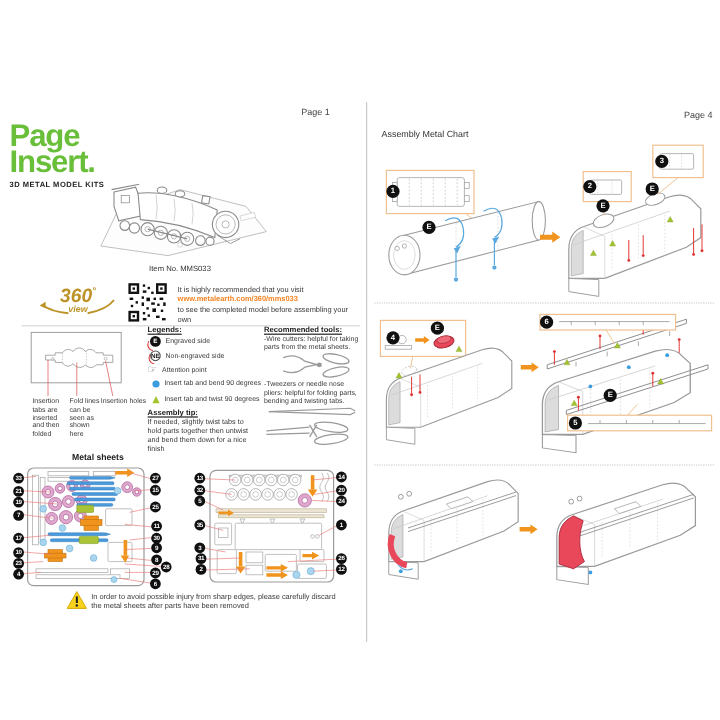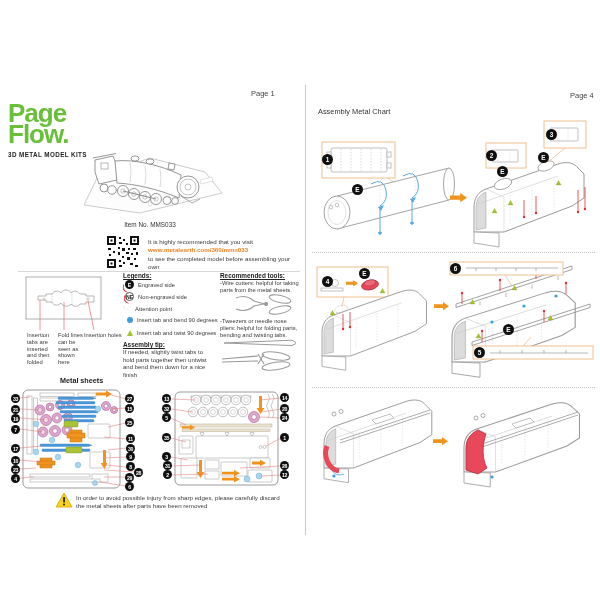--- a/index.html
+++ b/index.html
@@ -64,21 +64,21 @@
         </g>
     </defs>
   </svg>
 
   <div class="vdivider"></div>
 
   <div class="plabel" style="left:251px;top:89px">Page 1</div>
 
   <div class="logo">
     <div class="logo-line">Page</div>
-    <div class="logo-line">Flow.</div>
+    <div class="logo-line">Insert.</div>
     <div class="logo-tag">3D METAL MODEL KITS</div>
   </div>
 
   <svg class="abs" style="left:78px;top:142px" width="150" height="72" viewBox="78 142 150 72">
     <polygon points="84,205 140,213 222,193 205,172 150,158 98,176" fill="#fdfdfd" stroke="#b4b4b4" stroke-width="0.7"></polygon>
     <polygon points="180,190 194,187 195,191 181,194" fill="#fff" stroke="#c0c0c0" stroke-width="0.5"></polygon>
     <polygon points="200,180 212,177 213,181 201,184" fill="#fff" stroke="#c0c0c0" stroke-width="0.5"></polygon>
     <circle cx="168" cy="198" r="2" fill="#fff" stroke="#c0c0c0" stroke-width="0.5"></circle>
     <circle cx="150" cy="204" r="2" fill="#fff" stroke="#c0c0c0" stroke-width="0.5"></circle>
     <g stroke="#8a8a8a" stroke-width="0.9" fill="#fff">
@@ -105,20 +105,29 @@
         <circle cx="134" cy="194" r="2.2" stroke-width="0.5"></circle>
       <circle cx="145" cy="197" r="2.2" stroke-width="0.5"></circle>
         <circle cx="156" cy="199" r="2.2" stroke-width="0.5"></circle>
       <line x1="123" y1="191" x2="156" y2="199" stroke-width="1"></line>
       <path d="M181,196 L192,203 L200,199" stroke-width="0.7" fill="none"></path>
     </g>
   </svg>
 
   <div class="prod-item">Item No. MMS033</div>
 
+  <div class="b360">
+    <svg class="abs" style="left:0;top:2px" width="64" height="30" viewBox="0 0 64 30">
+      <path d="M2,16 Q10,22 24,23" stroke="#bd9327" stroke-width="1.6" fill="none"></path>
+      <path d="M62,12 Q56,20 40,23" stroke="#bd9327" stroke-width="1.6" fill="none"></path>
+      <polygon points="0,16.5 5,13.5 5,19" fill="#bd9327"></polygon>
+    </svg>
+    <div class="b360-num"><span>360</span><sup>°</sup></div>
+    <div class="b360-view">view</div>
+  </div>
 
   <svg class="abs" style="left:106px;top:235px" width="34" height="34" viewBox="0 0 34 34">
     <rect width="34" height="34" fill="#fff"></rect>
     <g fill="#111">
       <rect x="1" y="1" width="9" height="9"></rect>
         <rect x="24" y="1" width="9" height="9"></rect>
         <rect x="1" y="24" width="9" height="9"></rect>
       <rect x="3" y="3" width="5" height="5" fill="#fff"></rect>
         <rect x="26" y="3" width="5" height="5" fill="#fff"></rect>
         <rect x="3" y="26" width="5" height="5" fill="#fff"></rect>

